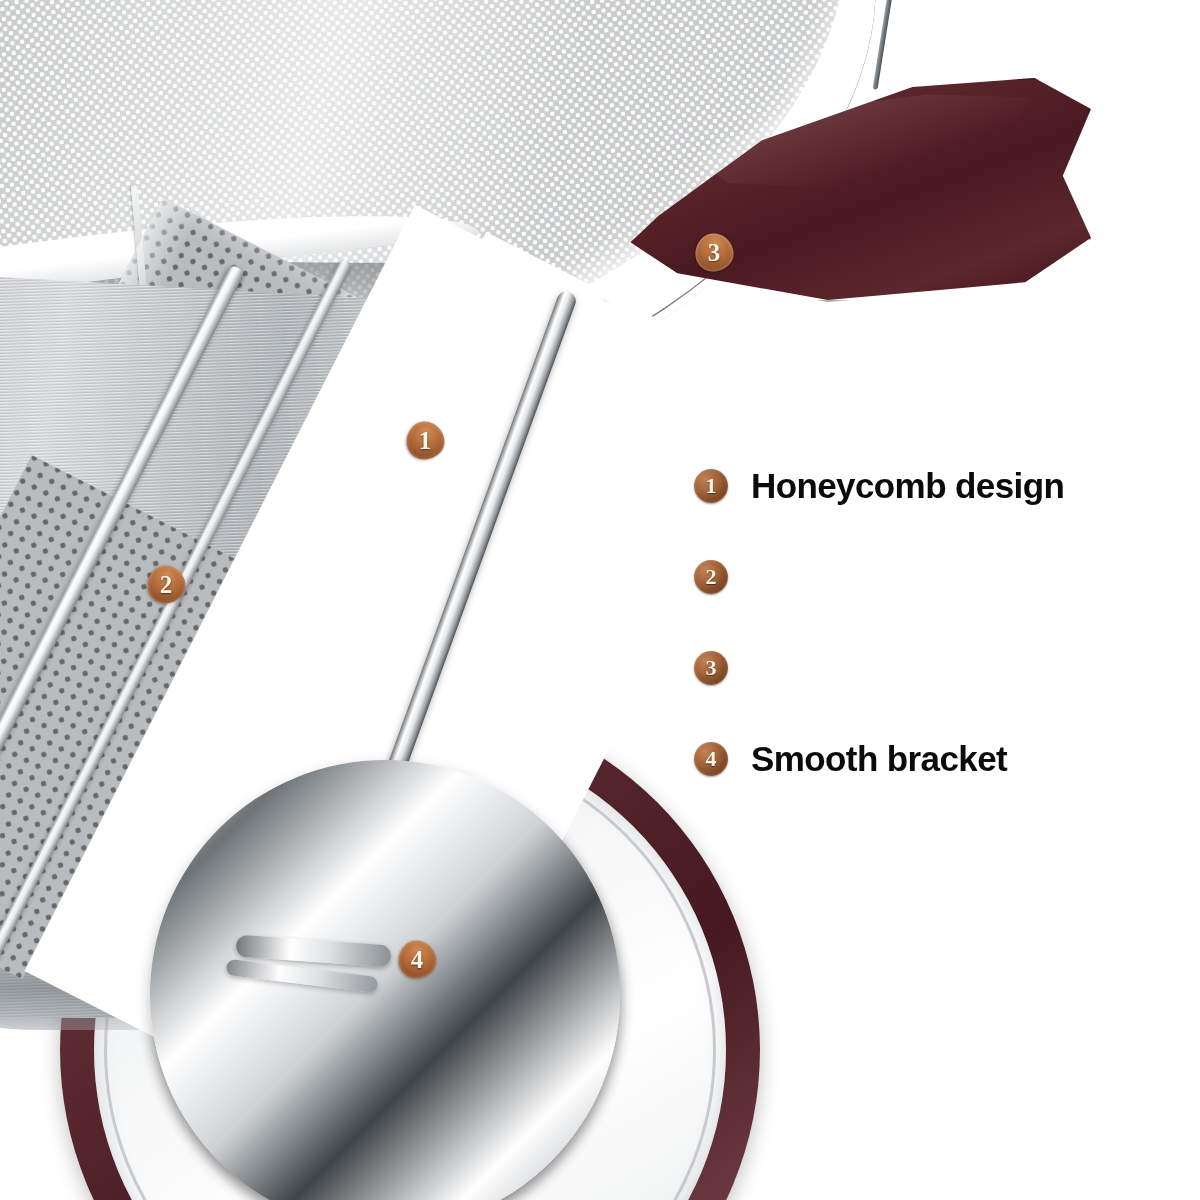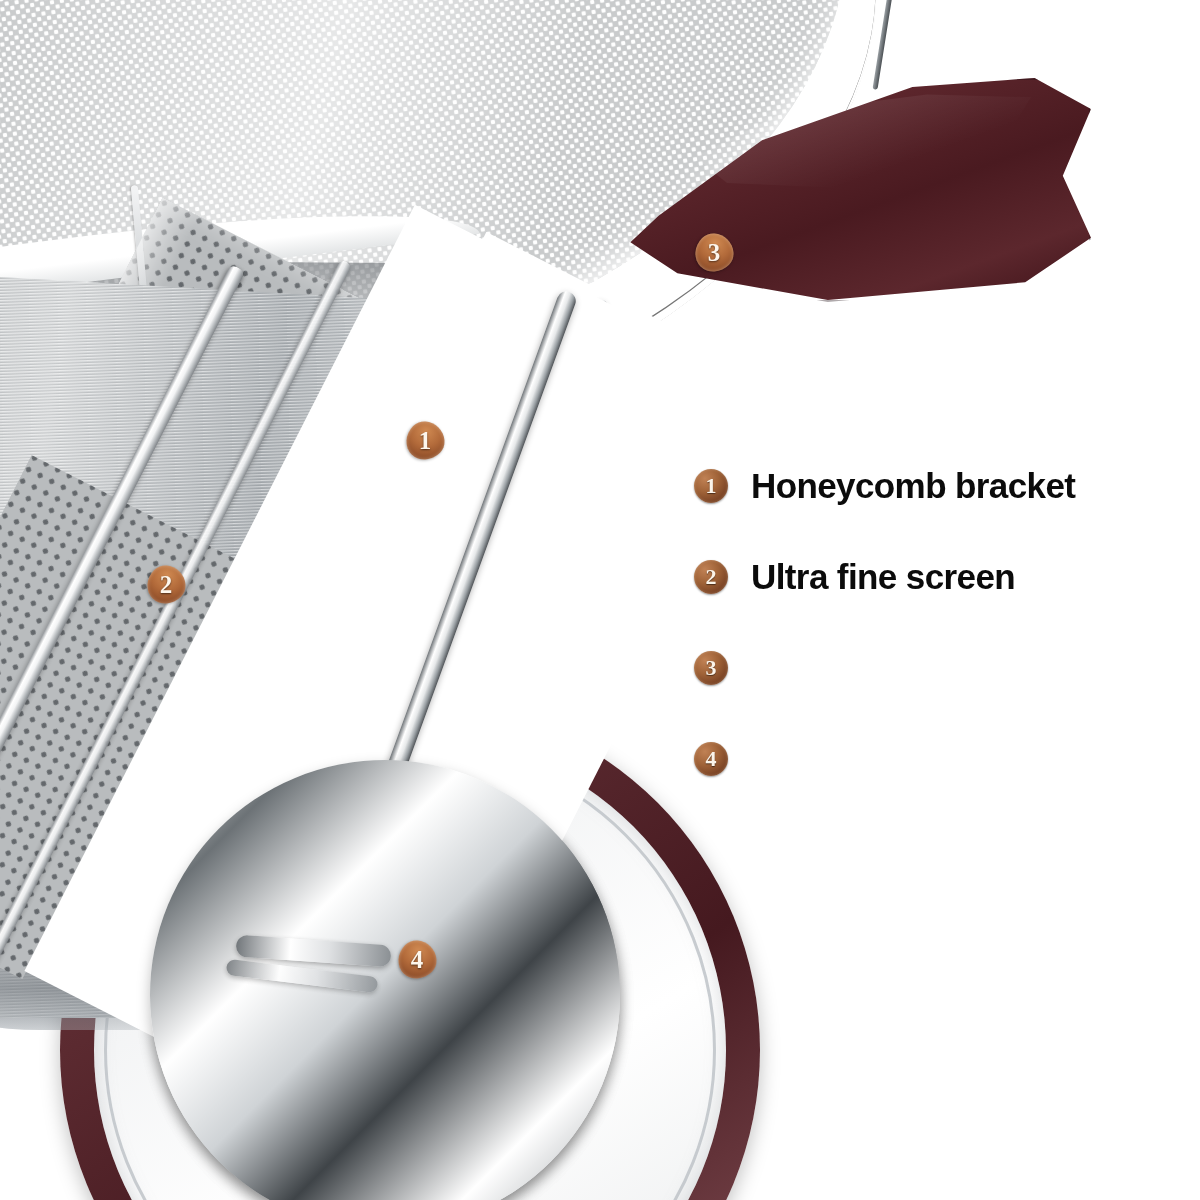--- a/index.html
+++ b/index.html
@@ -364,31 +364,31 @@
 
   <div class="abs" style="left:398px;top:941px;">
     <div class="pin"></div>
     <div class="pin-num">4</div>
   </div>
 
   <div id="legend">
 
     <div class="legend-row">
       <div class="legend-badge">1</div>
-      <div class="legend-label">Honeycomb bracket</div>
+      <div class="legend-label">Honeycomb design</div>
     </div>
 
     <div class="legend-row">
       <div class="legend-badge">2</div>
-      <div class="legend-label">Ultra fine screen</div>
     </div>
 
     <div class="legend-row">
       <div class="legend-badge">3</div>
     </div>
 
     <div class="legend-row">
       <div class="legend-badge">4</div>
+      <div class="legend-label">Smooth bracket</div>
     </div>
 
   </div>
 
 </div>
 
 </body></html>

